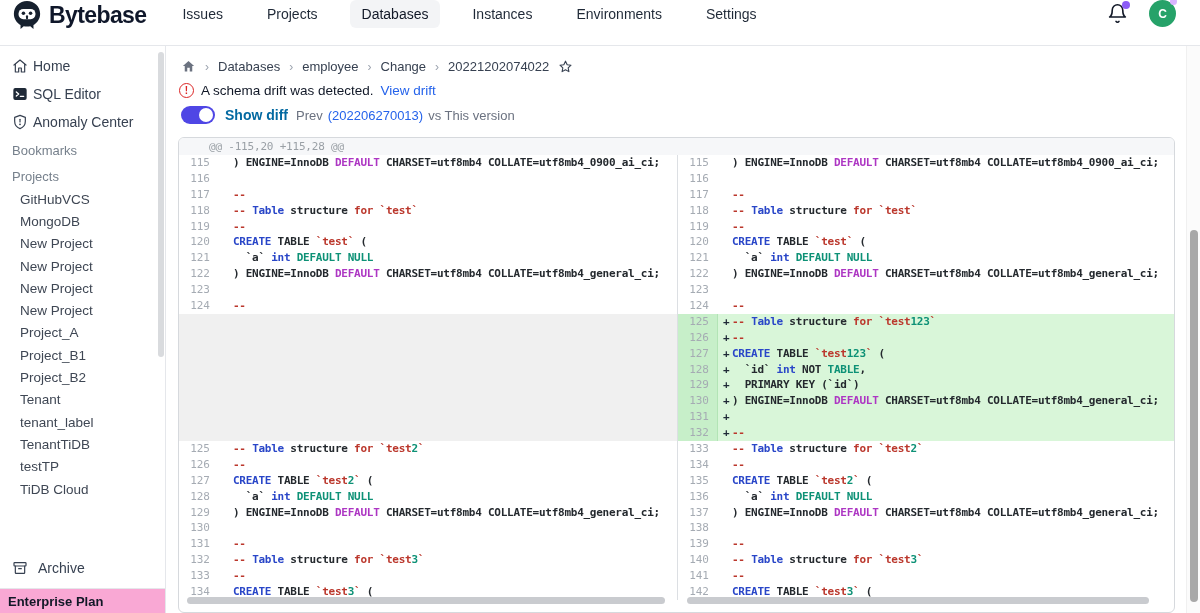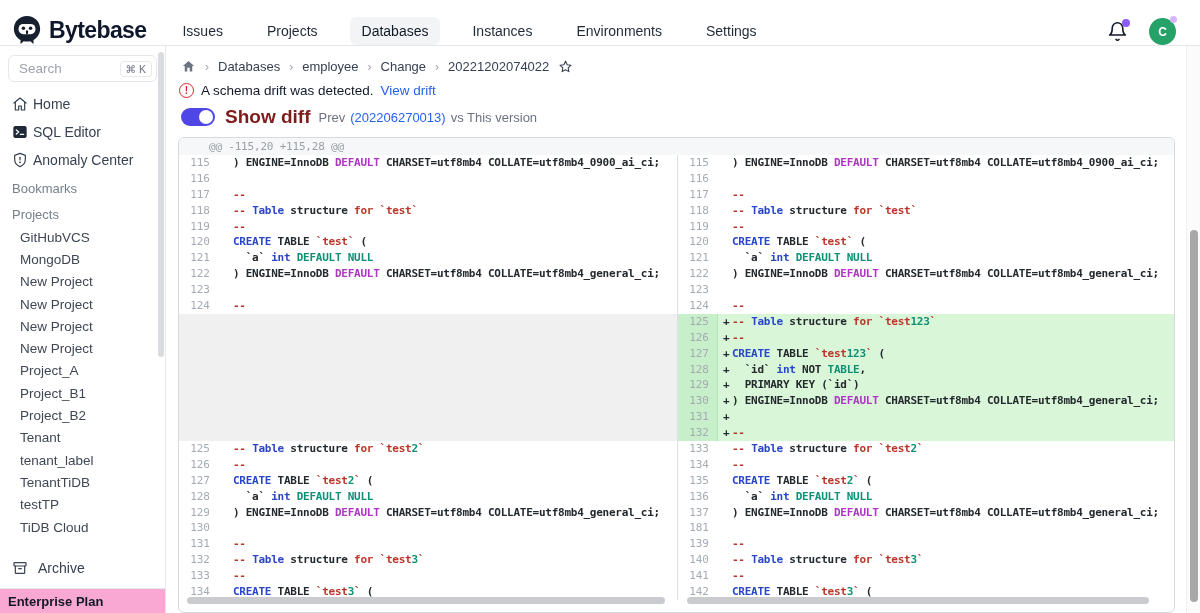--- a/index.html
+++ b/index.html
@@ -1,21 +1,21 @@
 <!DOCTYPE html>
 <html><head>
 <meta charset="utf-8">
 <style>
   * { box-sizing: border-box; margin: 0; padding: 0; }
   html,body { width:1200px; height:613px; overflow:hidden; background:#fff;
     font-family:"Liberation Sans", sans-serif; color:#111827; }
 
   
   .topnav { position:absolute; top:0; left:0; width:1200px; height:46px;
-    background:#fff; border-bottom:1px solid #e5e7eb; display:flex; align-items:flex-end; z-index:20; }
+    background:#fff; border-bottom:1px solid #e5e7eb; display:flex; align-items:flex-start; z-index:20; }
   .logo-wrap { display:flex; align-items:center; margin-left:12px; cursor:pointer; }
   .brand-name { font-size:23px; font-weight:800; letter-spacing:-0.6px; color:#0f172a; margin-left:7px; }
   .nav-items { display:flex; align-items:center; gap:20px; margin-left:24px; }
   .nav-item { font-size:14px; color:#1f2937; padding:6px 12px; border-radius:6px; cursor:pointer; font-weight:500; }
   .nav-item.active { background:#f3f4f6; color:#111827; }
   .topnav-right { margin-left:auto; display:flex; align-items:center; gap:20px; padding-right:24px; }
   .bell { position:relative; width:22px; height:22px; cursor:pointer; }
   .bell-dot { position:absolute; top:-2px; right:-1px; width:8px; height:8px; border-radius:50%; background:#8b5cf6; }
   .avatar { position:relative; width:27px; height:27px; border-radius:50%; background:#26a269; color:#fff;
     font-size:12px; font-weight:700; display:flex; align-items:center; justify-content:center; cursor:pointer; }
@@ -46,21 +46,21 @@
     font-size:13px; color:#374151; font-weight:500; }
   .crumb { cursor:pointer; }
   .chev { color:#9ca3af; font-size:12px; font-weight:400; }
   .drift-row { position:absolute; top:37px; left:12px; display:flex; align-items:center; gap:7px; font-size:13.5px; color:#111827; }
   .alert-ic { width:15px; height:15px; border:1.6px solid #dc2626; border-radius:50%; color:#dc2626;
     font-size:10px; font-weight:800; display:flex; align-items:center; justify-content:center; flex:none; }
   .link { color:#2563eb; cursor:pointer; }
   .toggle-row { position:absolute; top:60px; left:14px; display:flex; align-items:center; gap:10px; font-size:13px; }
   .toggle { position:relative; width:34px; height:18px; border-radius:9px; background:#4f46e5; cursor:pointer; flex:none; }
   .toggle-knob { position:absolute; top:2px; right:2px; width:14px; height:14px; border-radius:50%; background:#fff; }
-  .tog-label { font-size:19px; font-weight:700; color:#7f1d1d; }
+  .tog-label { font-size:14px; font-weight:700; color:#0369a1; }
   .muted { color:#6b7280; }
 
   
   .panel { position:absolute; top:91px; left:11px; width:997px; height:476px; border:1px solid #d6d9dd;
     border-radius:6px; background:#fff; overflow:hidden; font-family:"DejaVu Sans Mono", monospace; }
   .hunk { height:17px; background:#f6f7f9; color:#9aa0a6; font-size:11px; line-height:17px; padding-left:30px;
     white-space:pre; letter-spacing:-0.2px; }
   .cols { display:flex; width:100%; }
   .col { width:498px; flex:none; }
   .col.right { width:497px; border-left:1px solid #dcdfe3; }
@@ -115,24 +115,20 @@
       <span class="bell-dot"></span>
     </div>
     <div class="avatar">
       <span>C</span>
       <span class="avatar-dot"></span>
     </div>
   </div>
 </div>
 
 <div class="sidebar">
-  <div class="search-box">
-    <span>Search</span>
-    <span class="kbd">⌘ K</span>
-  </div>
 
   <div class="side-item">
     <svg class="icon16" viewBox="0 0 24 24" fill="none" stroke="#374151" stroke-width="1.8" stroke-linecap="round" stroke-linejoin="round">
       <path d="M3 10.5 12 3l9 7.5"></path>
         <path d="M5 9.5V21h5v-6h4v6h5V9.5"></path>
     </svg>
     <span>Home</span>
   </div>
   <div class="side-item">
     <svg class="icon16" viewBox="0 0 24 24">
@@ -423,21 +419,21 @@
           </div>
           <div class="crow">
             <span class="gut">136</span>
             <span class="code"><span class="pfx"></span><span class="tk-d">  `a` </span><span class="tk-b">int</span><span class="tk-d"> </span><span class="tk-t">DEFAULT NULL</span></span>
           </div>
           <div class="crow">
             <span class="gut">137</span>
             <span class="code"><span class="pfx"></span><span class="tk-d">) ENGINE=InnoDB </span><span class="tk-p">DEFAULT</span><span class="tk-d"> CHARSET=utf8mb4 COLLATE=utf8mb4_general_ci;</span></span>
           </div>
           <div class="crow">
-            <span class="gut">181</span>
+            <span class="gut">138</span>
             <span class="code"><span class="pfx"></span></span>
           </div>
           <div class="crow">
             <span class="gut">139</span>
             <span class="code"><span class="pfx"></span><span class="tk-r">--</span></span>
           </div>
           <div class="crow">
             <span class="gut">140</span>
             <span class="code"><span class="pfx"></span><span class="tk-r">-- </span><span class="tk-b">Table</span><span class="tk-d"> structure </span><span class="tk-r">for </span><span class="tk-r">`test</span><span class="tk-t">3</span><span class="tk-r">`</span></span>
           </div>

